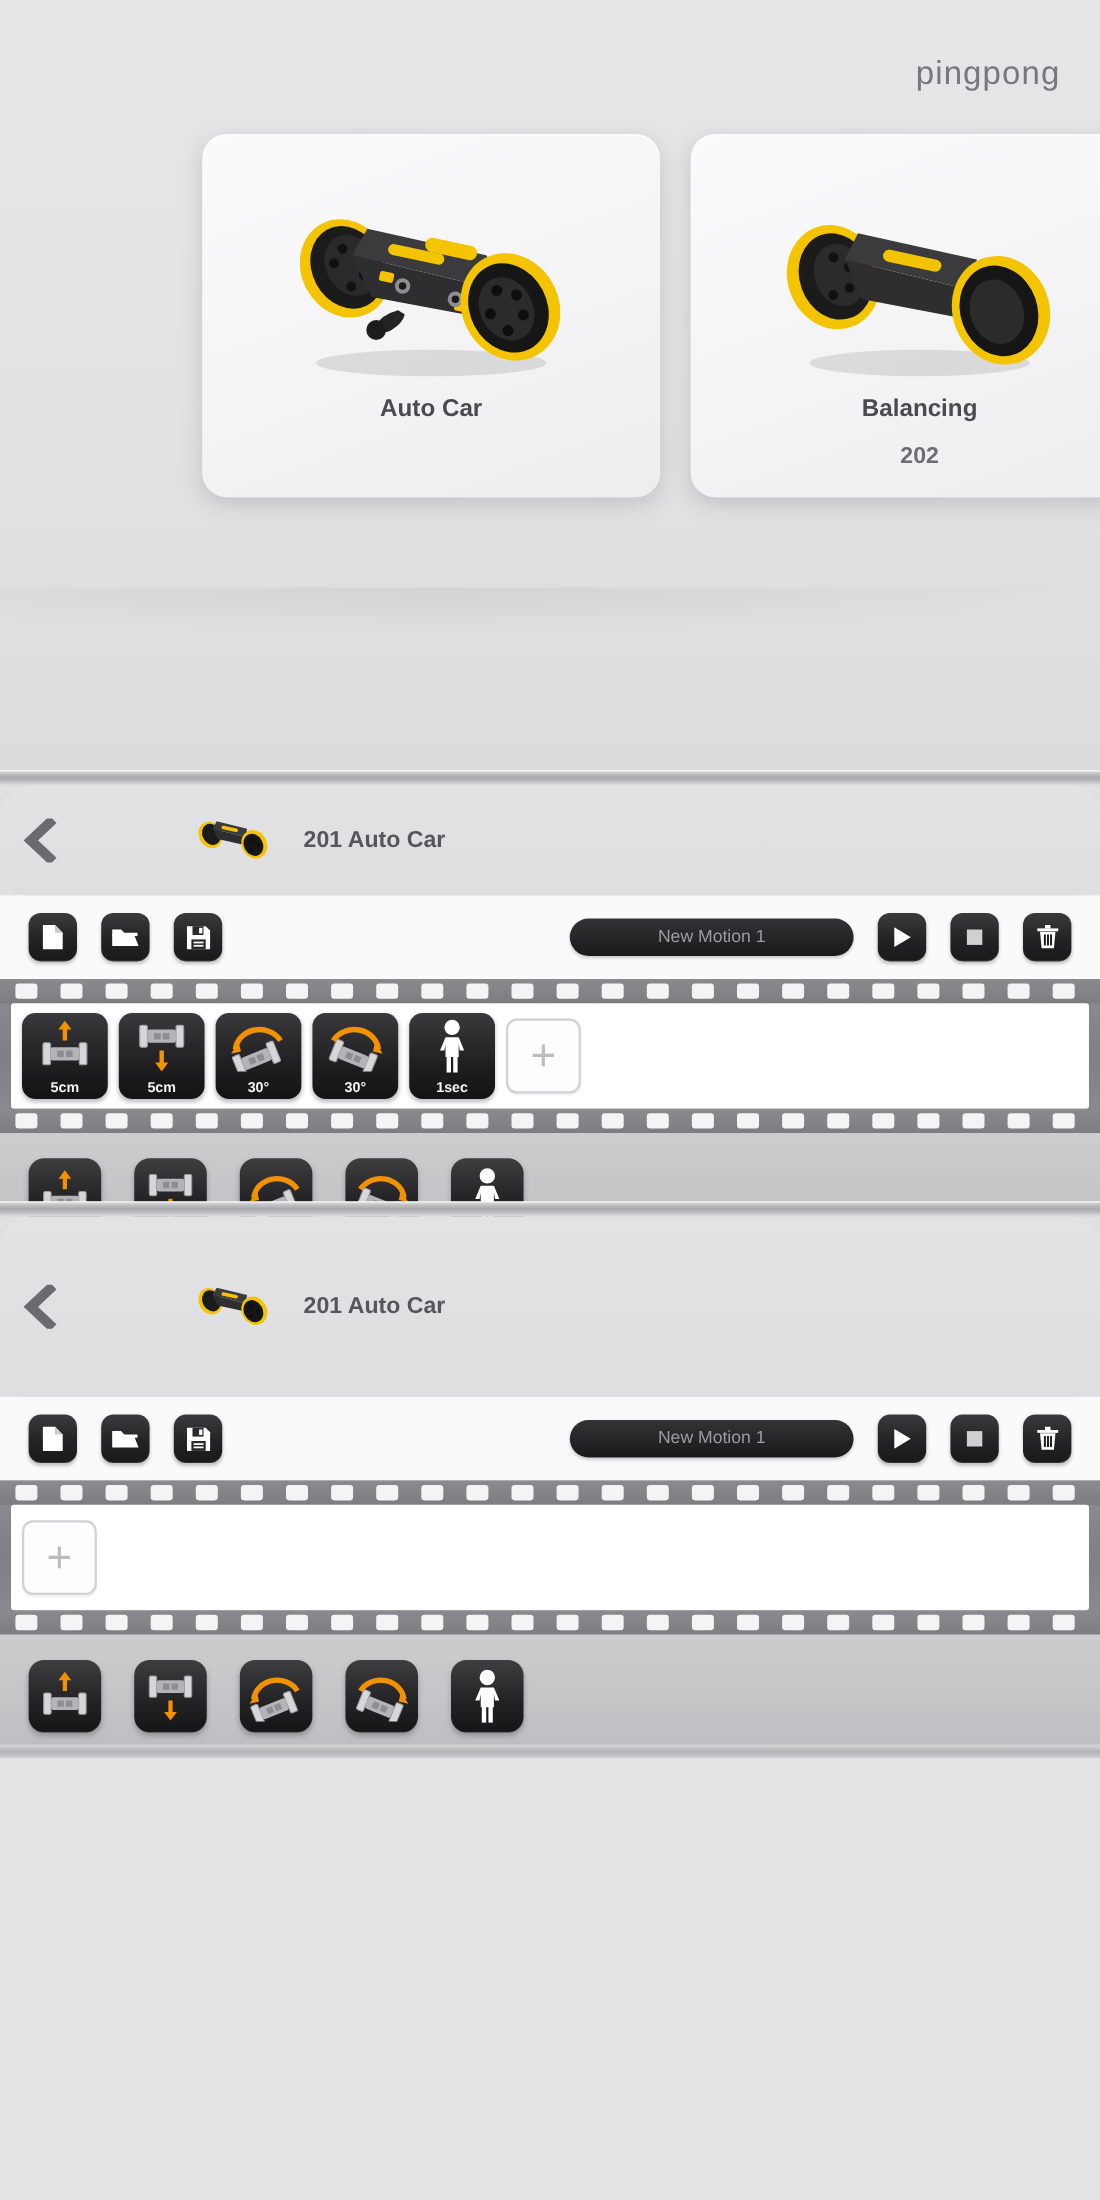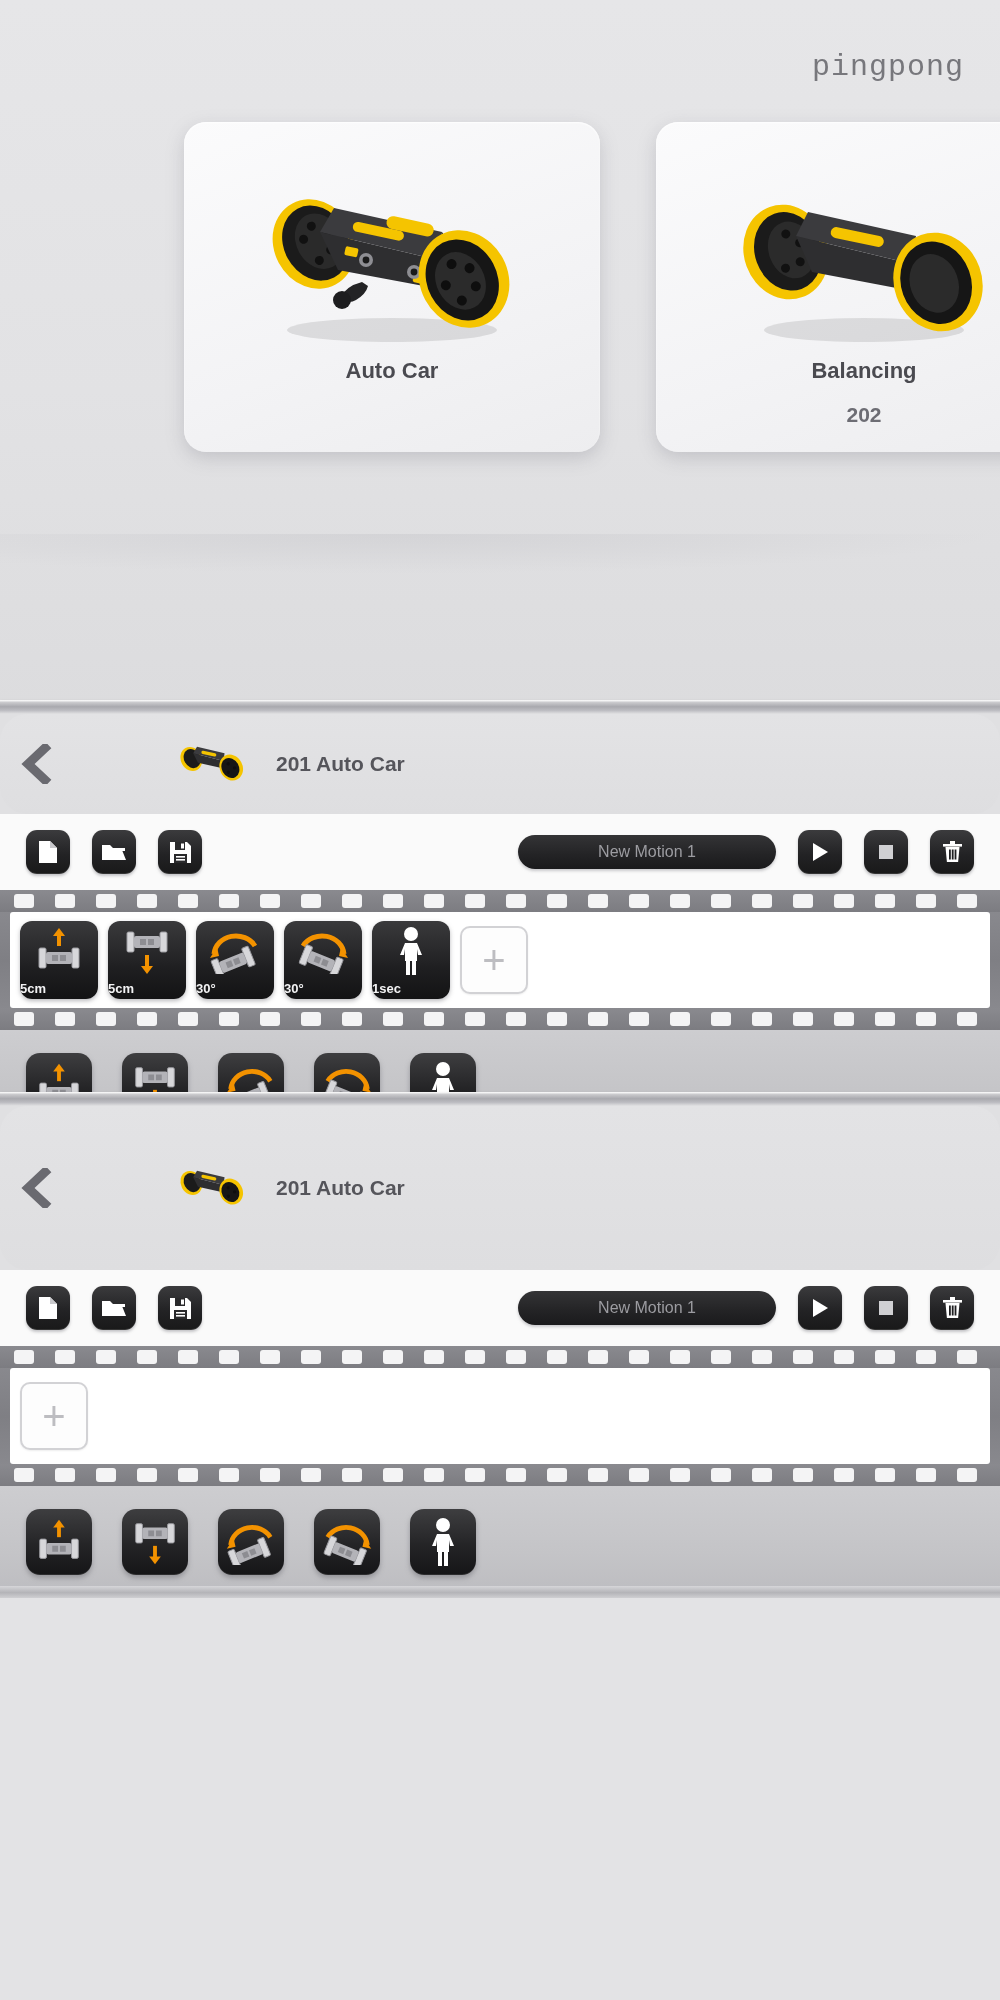--- a/index.html
+++ b/index.html
@@ -14,25 +14,25 @@
   
   .sec-chooser {
     position: absolute; left: 0; top: 0; width: 1000px; height: 710px;
     background: linear-gradient(180deg,#e6e6e8 0%,#e2e2e4 55%,#dcdcde 100%);
     overflow: hidden;
   }
   .brand {
     position: absolute; right: 36px; top: 50px;
     font-size: 30px; letter-spacing: 1px; font-weight: 400;
     color: #77777c;
-    font-family: Liberation Mono, monospace;
+    font-family: Liberation Sans, sans-serif;
   }
   .card-rail {
     position: absolute; left: 0; top: 122px; width: 1000px; height: 340px;
-    display: flex; gap: 56px; padding-left: 184px;
+    display: flex; gap: 28px; padding-left: 184px;
   }
   .model-card {
     flex: 0 0 auto;
     width: 416px; height: 330px;
     background: linear-gradient(160deg,#fbfbfc 0%,#f3f3f5 60%,#ededef 100%);
     border-radius: 22px;
     box-shadow: 0 6px 18px rgba(120,120,130,.28), 0 1px 2px rgba(255,255,255,.9) inset;
     position: relative;
     display: flex; flex-direction: column; align-items: center;
   }
@@ -115,21 +115,21 @@
     width: 78px; height: 78px; border-radius: 12px;
     background: linear-gradient(180deg,#3a3a3c 0%,#1f1f21 60%,#131314 100%);
     position: relative; overflow: hidden; flex: 0 0 auto;
     box-shadow: 0 2px 4px rgba(120,120,126,.5);
   }
   .frame .glyph {
     position: absolute; left: 0; right: 0; top: 4px; height: 52px;
     display: flex; align-items: center; justify-content: center;
   }
   .frame .flabel {
-    position: absolute; left: 0; right: 0; bottom: 3px; 
+    position: absolute; left: 0; right: 0; bottom: 3px; text-align: center;
     color: #f2f2f3; font-size: 13px; font-weight: 700;
     font-family: "Liberation Sans", sans-serif;
   }
   .add-frame {
     width: 68px; height: 68px; border-radius: 10px;
     background: #fdfdfd; border: 2px solid #d2d2d5;
     display: flex; align-items: center; justify-content: center;
     color: #bdbdc1; font-size: 40px; font-weight: 300; line-height: 1;
     flex: 0 0 auto; box-shadow: 0 1px 2px rgba(0,0,0,.07);
   }

